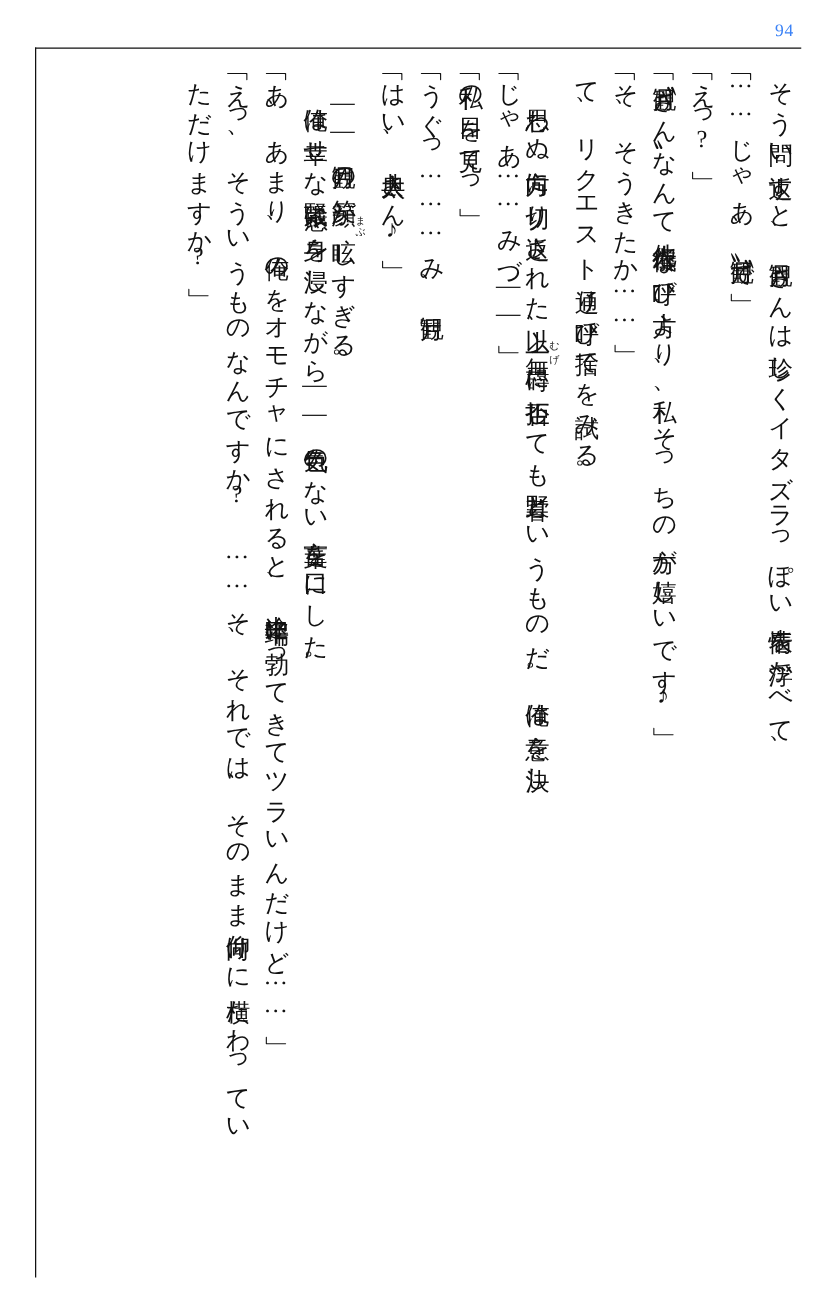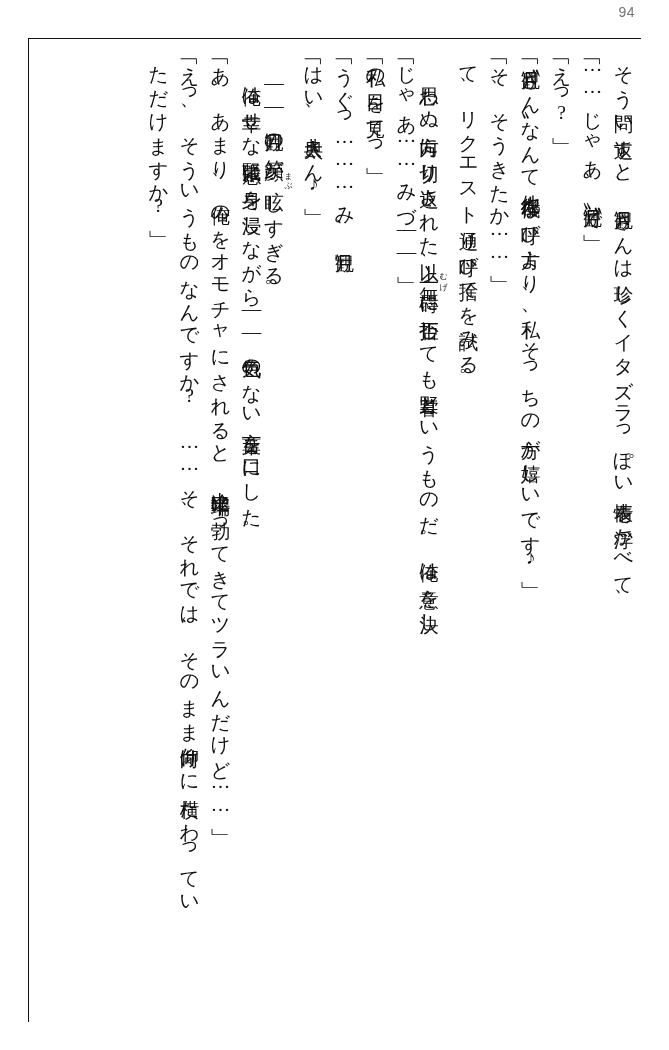--- a/index.html
+++ b/index.html
@@ -16,26 +16,26 @@
     position: relative;
   }
   .page {
     position: relative;
     width: 669px;
     height: 1050px;
     box-sizing: border-box;
   }
   .page-number {
     position: absolute;
-    top: 4px;
+    top: 18px;
     right: 34px;
     font-size: 14px;
     letter-spacing: 0.5px;
-    font-family: Liberation Sans, sans-serif;
-    color: #737373;
+    font-family: Liberation Serif, serif;
+    color: #3b82f6;
   }
   .rule-top {
     position: absolute;
     top: 38px;
     left: 28px;
     right: 28px;
     height: 1px;
     background: #111;
   }
   .rule-left {

